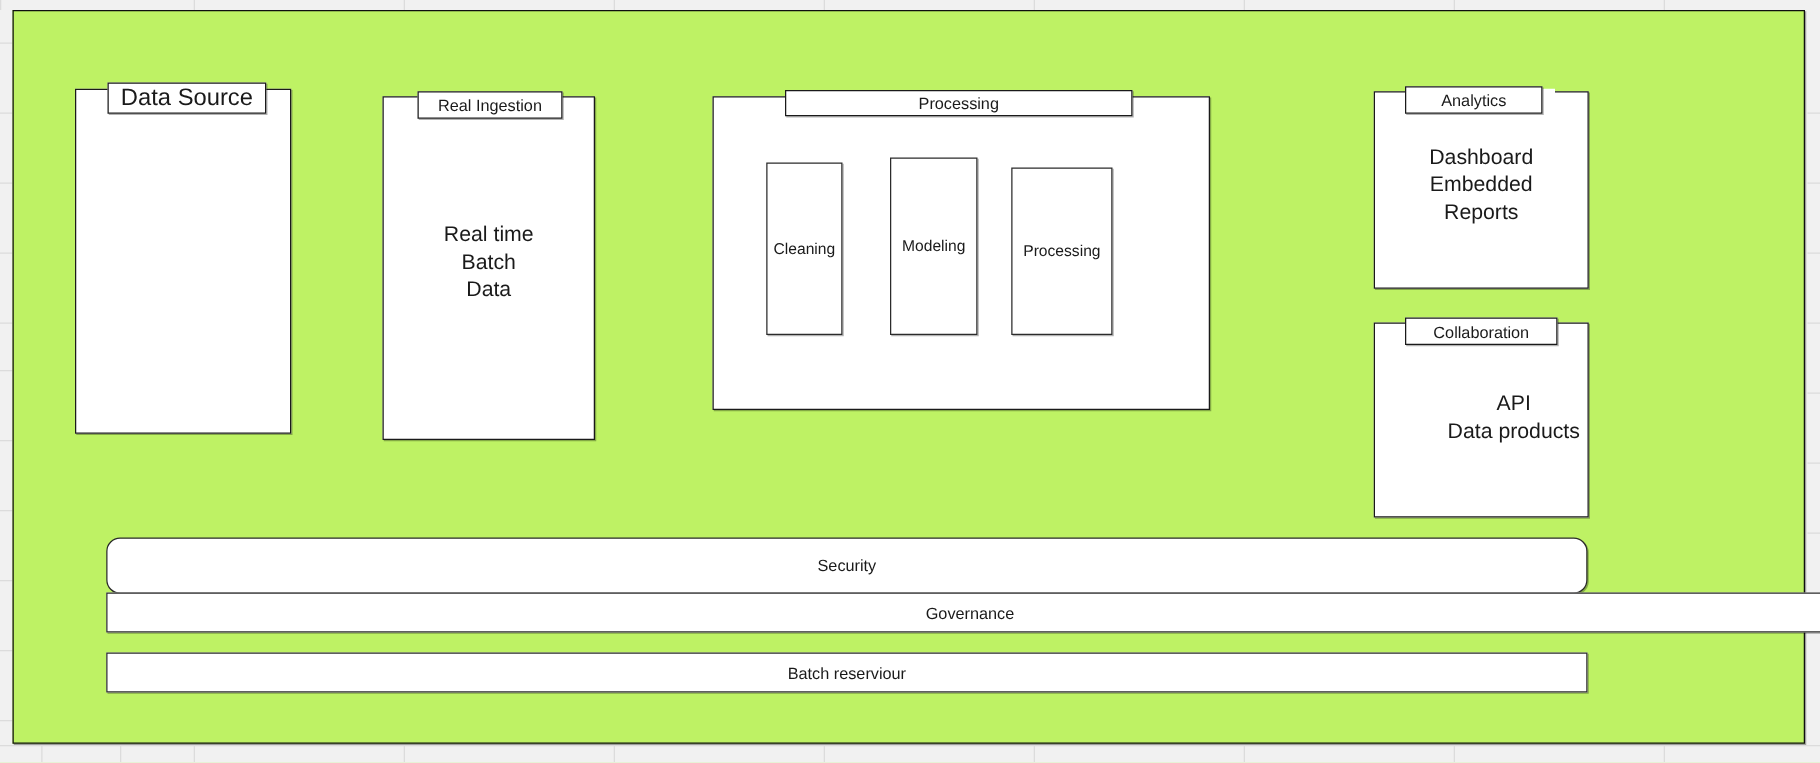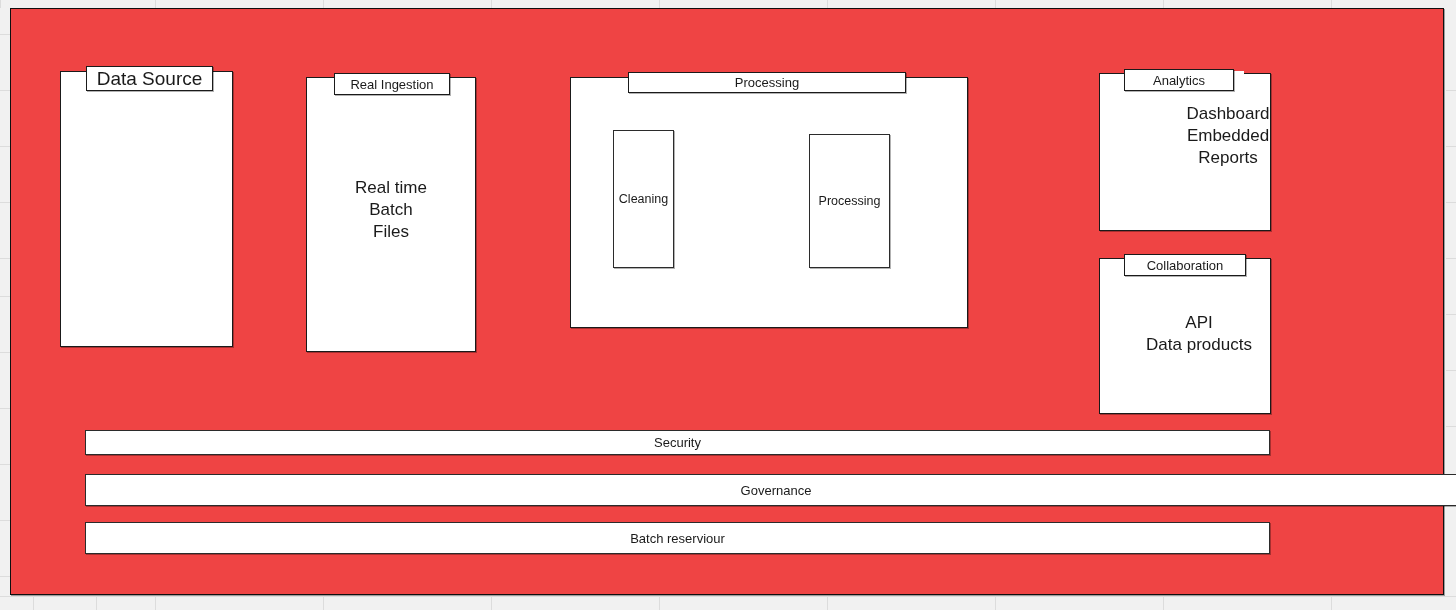--- a/index.html
+++ b/index.html
@@ -25,21 +25,21 @@
   .ruler-tick.v { width: 1px; }
   .ruler-tick.h { height: 1px; }
 
   
   #canvas {
     position: absolute;
     left: 10px;
     top: 8px;
     width: 1434px;
     height: 587px;
-    background: #ef4444;
+    background: #bef264;
     border: 1px solid #0f0f0f;
     box-sizing: border-box;
     box-shadow: 1px 1px 0 rgba(0,0,0,0.35);
   }
 
   
   .pkg {
     position: absolute;
     background: #ffffff;
     border: 1px solid #1a1a1a;
@@ -146,40 +146,41 @@
 
     <div class="pkg" style="left:49px; top:62px; width:173px; height:276px;"></div>
     <div class="tab-mask" style="left:76px; top:60px; width:125px; height:5px;"></div>
     <div class="pkg-tab fs-lg" style="left:75px; top:57px; width:127px; height:25px;">Data Source</div>
 
     <div class="pkg" style="left:295px; top:68px; width:170px; height:275px;"></div>
     <div class="tab-mask" style="left:325px; top:66px; width:112px; height:5px;"></div>
     <div class="pkg-tab fs-sm" style="left:323px; top:64px; width:116px; height:22px;">Real Ingestion</div>
     <div class="pkg-body-text fs-md" style="left:295px; top:168px; width:170px;">Real time
 Batch
-Files</div>
+Data</div>
 
     <div class="pkg" style="left:559px; top:68px; width:398px; height:251px;"></div>
     <div class="tab-mask" style="left:619px; top:66px; width:270px; height:5px;"></div>
     <div class="pkg-tab fs-sm" style="left:617px; top:63px; width:278px; height:21px;">Processing</div>
 
     <div class="rect fs-xs" style="left:602px; top:121px; width:61px; height:138px;">Cleaning</div>
+    <div class="rect fs-xs" style="left:701px; top:117px; width:70px; height:142px;">Modeling</div>
     <div class="rect fs-xs" style="left:798px; top:125px; width:81px; height:134px;">Processing</div>
 
     <div class="pkg" style="left:1088px; top:64px; width:172px; height:158px;"></div>
     <div class="tab-mask" style="left:1115px; top:62px; width:118px; height:5px;"></div>
     <div class="pkg-tab fs-sm" style="left:1113px; top:60px; width:110px; height:22px;">Analytics</div>
-    <div class="pkg-body-text fs-md" style="left:1088px; top:94px; width:172px;padding-left:43px;">Dashboard
+    <div class="pkg-body-text fs-md" style="left:1088px; top:106px; width:172px;">Dashboard
 Embedded
 Reports</div>
 
     <div class="pkg" style="left:1088px; top:249px; width:172px; height:156px;"></div>
     <div class="tab-mask" style="left:1115px; top:247px; width:118px; height:5px;"></div>
     <div class="pkg-tab fs-sm" style="left:1113px; top:245px; width:122px; height:22px;">Collaboration</div>
-    <div class="pkg-body-text fs-md" style="left:1088px; top:303px; width:200px;">API
+    <div class="pkg-body-text fs-md" style="left:1088px; top:303px; width:200px;padding-left:12px;">API
 Data products</div>
 
-    <div class="rect fs-sm" style="left:74px; top:421px; width:1185px; height:25px;">Security</div>
+    <div class="rect fs-sm" style="left:74px; top:421px; width:1185px; height:45px;border-radius:11px;">Security</div>
     <div class="rect fs-sm" style="left:74px; top:465px; width:1382px; height:32px;">Governance</div>
     <div class="rect fs-sm" style="left:74px; top:513px; width:1185px; height:32px;">Batch reserviour</div>
 
   </div>
 </div>
 
 </body></html>

